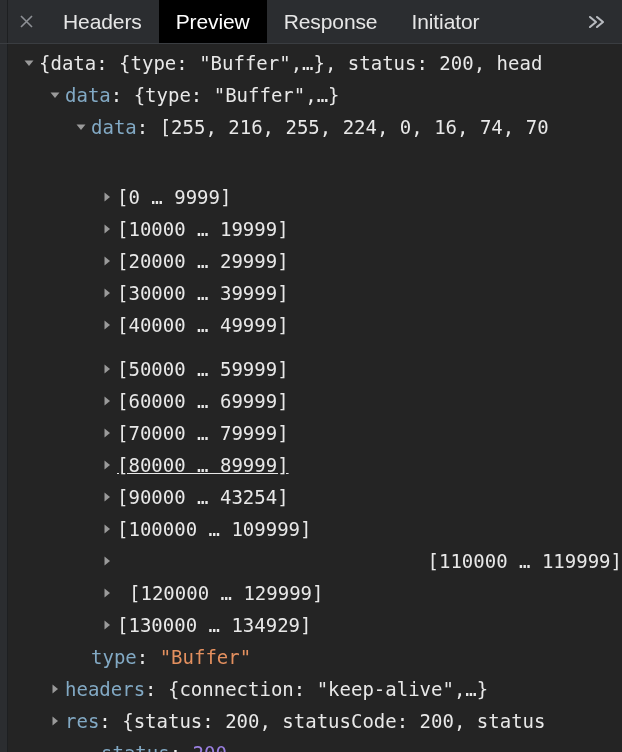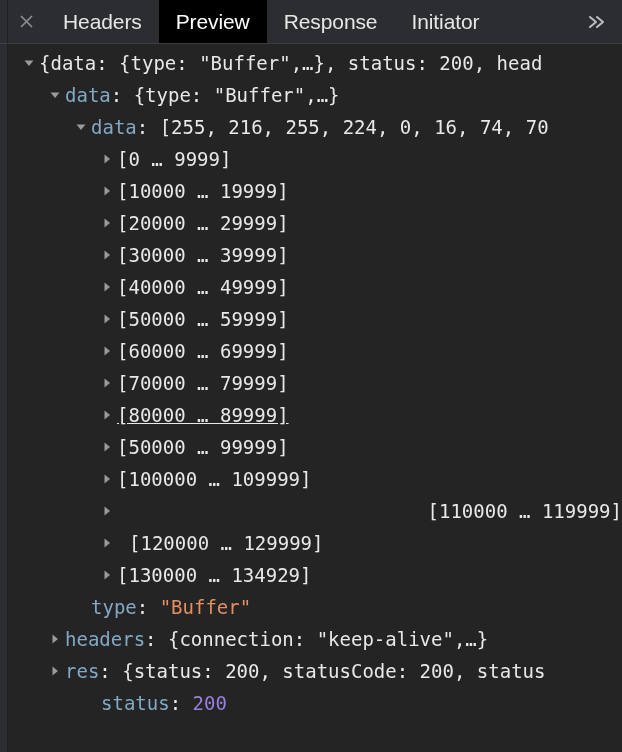--- a/index.html
+++ b/index.html
@@ -180,21 +180,21 @@
         <span class="rowtext"><span class="k">data</span><span class="pl">: {type: "Buffer",…}</span></span>
       </div>
       <div class="row" style="padding-left: 66px;">
         <span class="tri">
           <svg width="12" height="12" viewBox="0 0 12 12">
             <path d="M1.5 3.5 L10.5 3.5 L6 9 Z" fill="#9a9a9a"></path>
           </svg>
         </span>
         <span class="rowtext"><span class="k">data</span><span class="pl">: [255, 216, 255, 224, 0, 16, 74, 70</span></span>
       </div>
-      <div class="row" style="padding-left: 92px;">
+      <div class="row" style="padding-left: 92px; margin-top: 38px;">
         <span class="tri">
           <svg width="12" height="12" viewBox="0 0 12 12">
             <path d="M3.5 1.5 L9 6 L3.5 10.5 Z" fill="#9a9a9a"></path>
           </svg>
         </span>
         <span class="rowtext"><span class="pl">[0 … 9999]</span></span>
       </div>
       <div class="row" style="padding-left: 92px;">
         <span class="tri">
           <svg width="12" height="12" viewBox="0 0 12 12">
@@ -220,21 +220,21 @@
         <span class="rowtext"><span class="pl">[30000 … 39999]</span></span>
       </div>
       <div class="row" style="padding-left: 92px;">
         <span class="tri">
           <svg width="12" height="12" viewBox="0 0 12 12">
             <path d="M3.5 1.5 L9 6 L3.5 10.5 Z" fill="#9a9a9a"></path>
           </svg>
         </span>
         <span class="rowtext"><span class="pl">[40000 … 49999]</span></span>
       </div>
-      <div class="row" style="padding-left: 92px;">
+      <div class="row" style="padding-left: 92px; margin-top: 12px;">
         <span class="tri">
           <svg width="12" height="12" viewBox="0 0 12 12">
             <path d="M3.5 1.5 L9 6 L3.5 10.5 Z" fill="#9a9a9a"></path>
           </svg>
         </span>
         <span class="rowtext"><span class="pl">[50000 … 59999]</span></span>
       </div>
       <div class="row" style="padding-left: 92px;">
         <span class="tri">
           <svg width="12" height="12" viewBox="0 0 12 12">
@@ -258,21 +258,21 @@
           </svg>
         </span>
         <span class="rowtext"><span class="pl">[80000 … 89999]</span></span>
       </div>
       <div class="row" style="padding-left: 92px;">
         <span class="tri">
           <svg width="12" height="12" viewBox="0 0 12 12">
             <path d="M3.5 1.5 L9 6 L3.5 10.5 Z" fill="#9a9a9a"></path>
           </svg>
         </span>
-        <span class="rowtext"><span class="pl">[50000 … 99999]</span></span>
+        <span class="rowtext"><span class="pl">[90000 … 43254]</span></span>
       </div>
       <div class="row" style="padding-left: 92px;">
         <span class="tri">
           <svg width="12" height="12" viewBox="0 0 12 12">
             <path d="M3.5 1.5 L9 6 L3.5 10.5 Z" fill="#9a9a9a"></path>
           </svg>
         </span>
         <span class="rowtext"><span class="pl">[100000 … 109999]</span></span>
       </div>
       <div class="row" style="padding-left: 92px; justify-content: space-between;">

